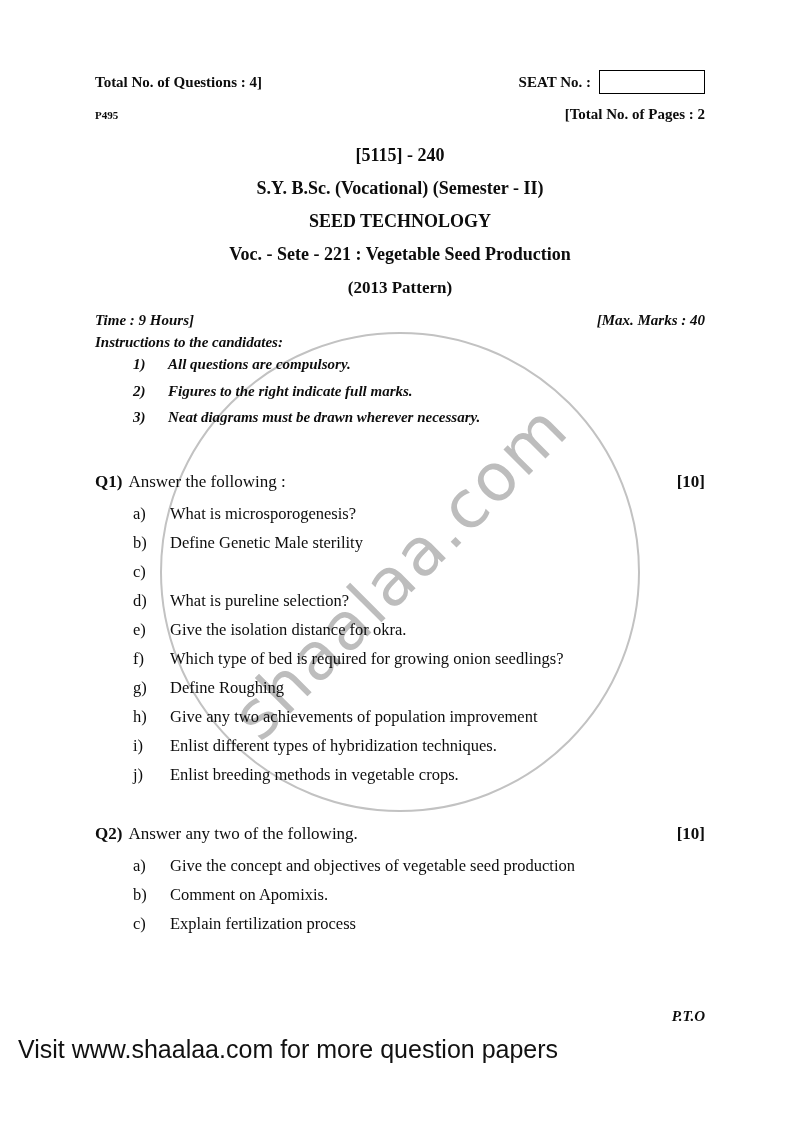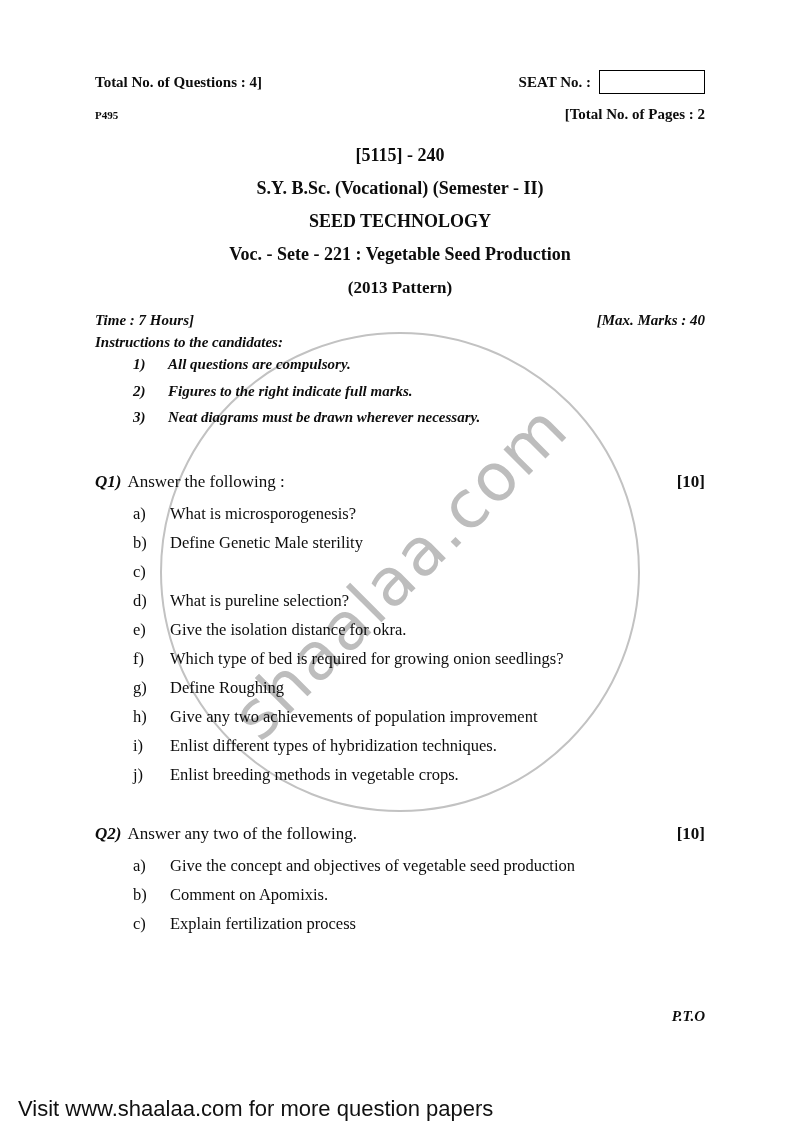--- a/index.html
+++ b/index.html
@@ -56,37 +56,37 @@
   .meta-row { margin-top: 8px; font-size: 15px; }
 
   .inst-heading { margin-top: 5px; font-size: 15px; }
   .inst-item { display: flex; font-size: 15px; line-height: 26.5px; }
   .inst-num { margin-left: 38px; width: 35px; }
   .inst-text { flex: 1; }
 
   .q-block { margin-top: 36px; }
   .q-block.q2 { margin-top: 30px; }
   .q-header { display: flex; align-items: baseline; font-size: 17px; line-height: 30px; }
-  .q-num { font-weight: bold; font-style: italic; }
+  .q-num { font-weight: bold; }
   .q-prompt { flex: 1; margin-left: 6px; }
   .q-marks { font-weight: bold; }
   .q-items { margin-top: 2px; }
   .q-item { display: flex; font-size: 16.5px; line-height: 29px; }
   .q-item .q-label { margin-left: 38px; width: 37px; }
   .q-item .q-text { flex: 1; }
 
   .pto {
     position: absolute; right: 95px; top: 1008px;
     font-size: 15px; font-weight: bold; font-style: italic;
     z-index: 1;
   }
   .site-note {
-    position: absolute; left: 18px; top: 1096px;
+    position: absolute; left: 18px; top: 1035px;
     font-family: "Liberation Sans", sans-serif;
-    font-size: 22px; color: #111;
+    font-size: 25px; color: #111;
     z-index: 1;
   }
 </style>
 </head>
 <body>
 
 <div class="sheet">
 
   <div class="watermark-circle">
     <div class="watermark-text">shaalaa.com</div>
@@ -109,21 +109,21 @@
 
     <div class="center-block">
       <div>[5115] - 240</div>
       <div>S.Y. B.Sc. (Vocational) (Semester - II)</div>
       <div>SEED TECHNOLOGY</div>
       <div>Voc. - Sete - 221 : Vegetable Seed Production</div>
       <div class="pattern">(2013 Pattern)</div>
     </div>
 
     <div class="row meta-row">
-      <span class="bi">Time : 7 Hours]</span>
+      <span class="bi">Time : 9 Hours]</span>
       <span class="bi">[Max. Marks : 40</span>
     </div>
 
     <div class="inst-heading bi">Instructions to the candidates:</div>
     <div>
       <div class="inst-item bi">
         <span class="inst-num">1)</span>
         <span class="inst-text">All questions are compulsory.</span>
       </div>
       <div class="inst-item bi">

